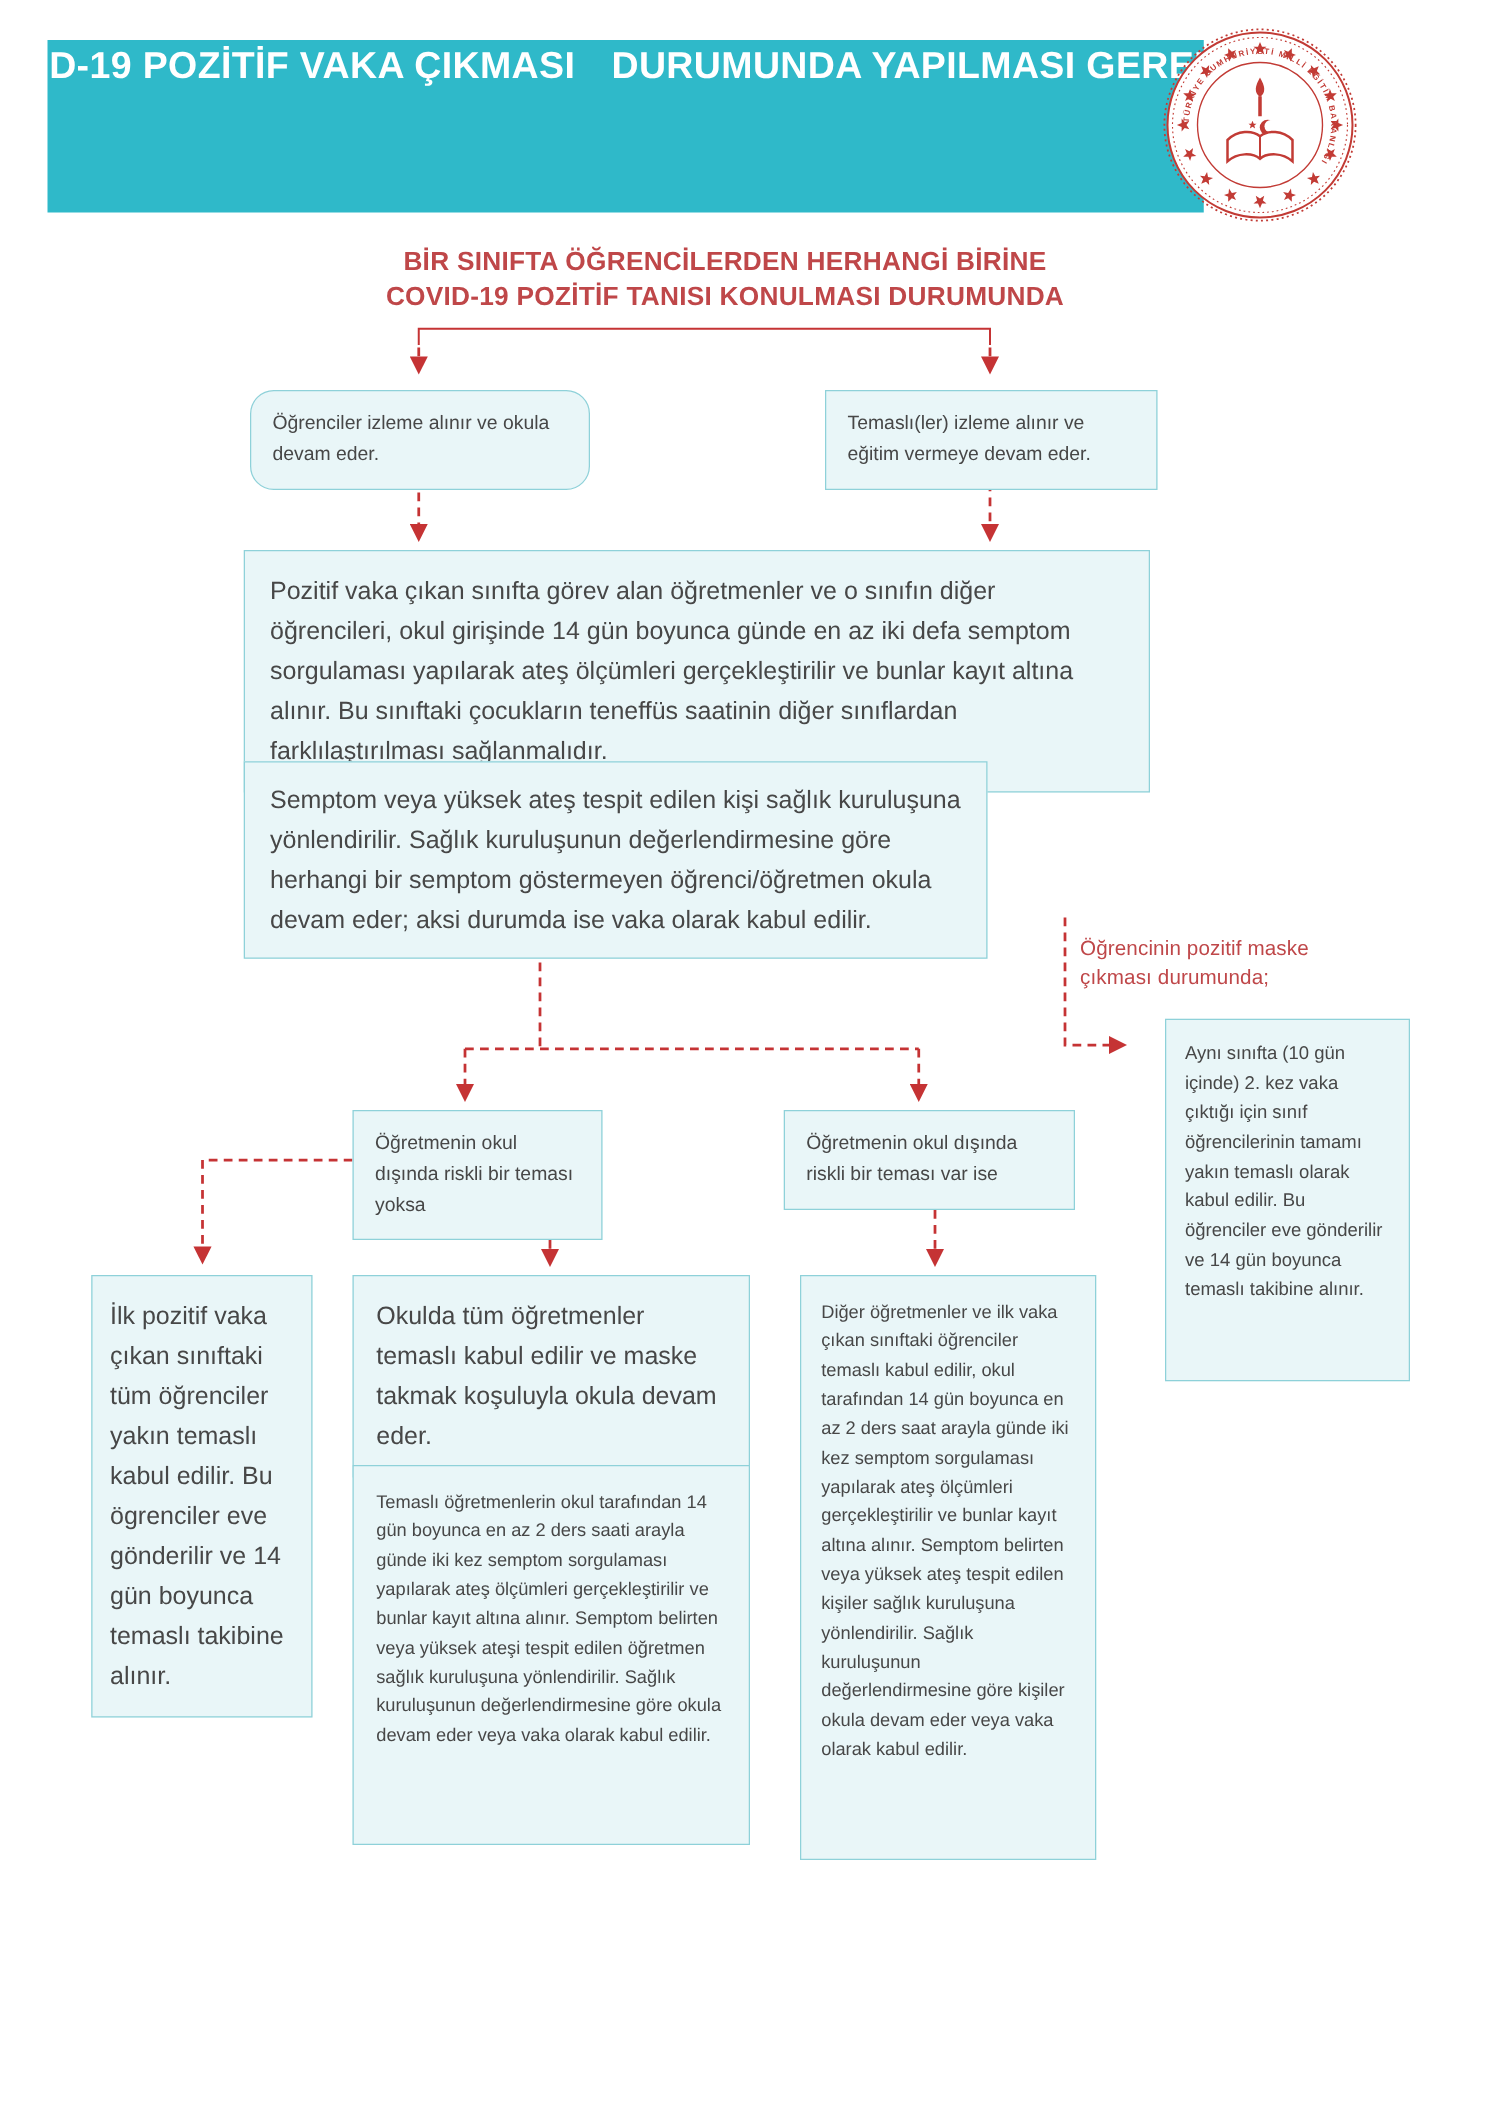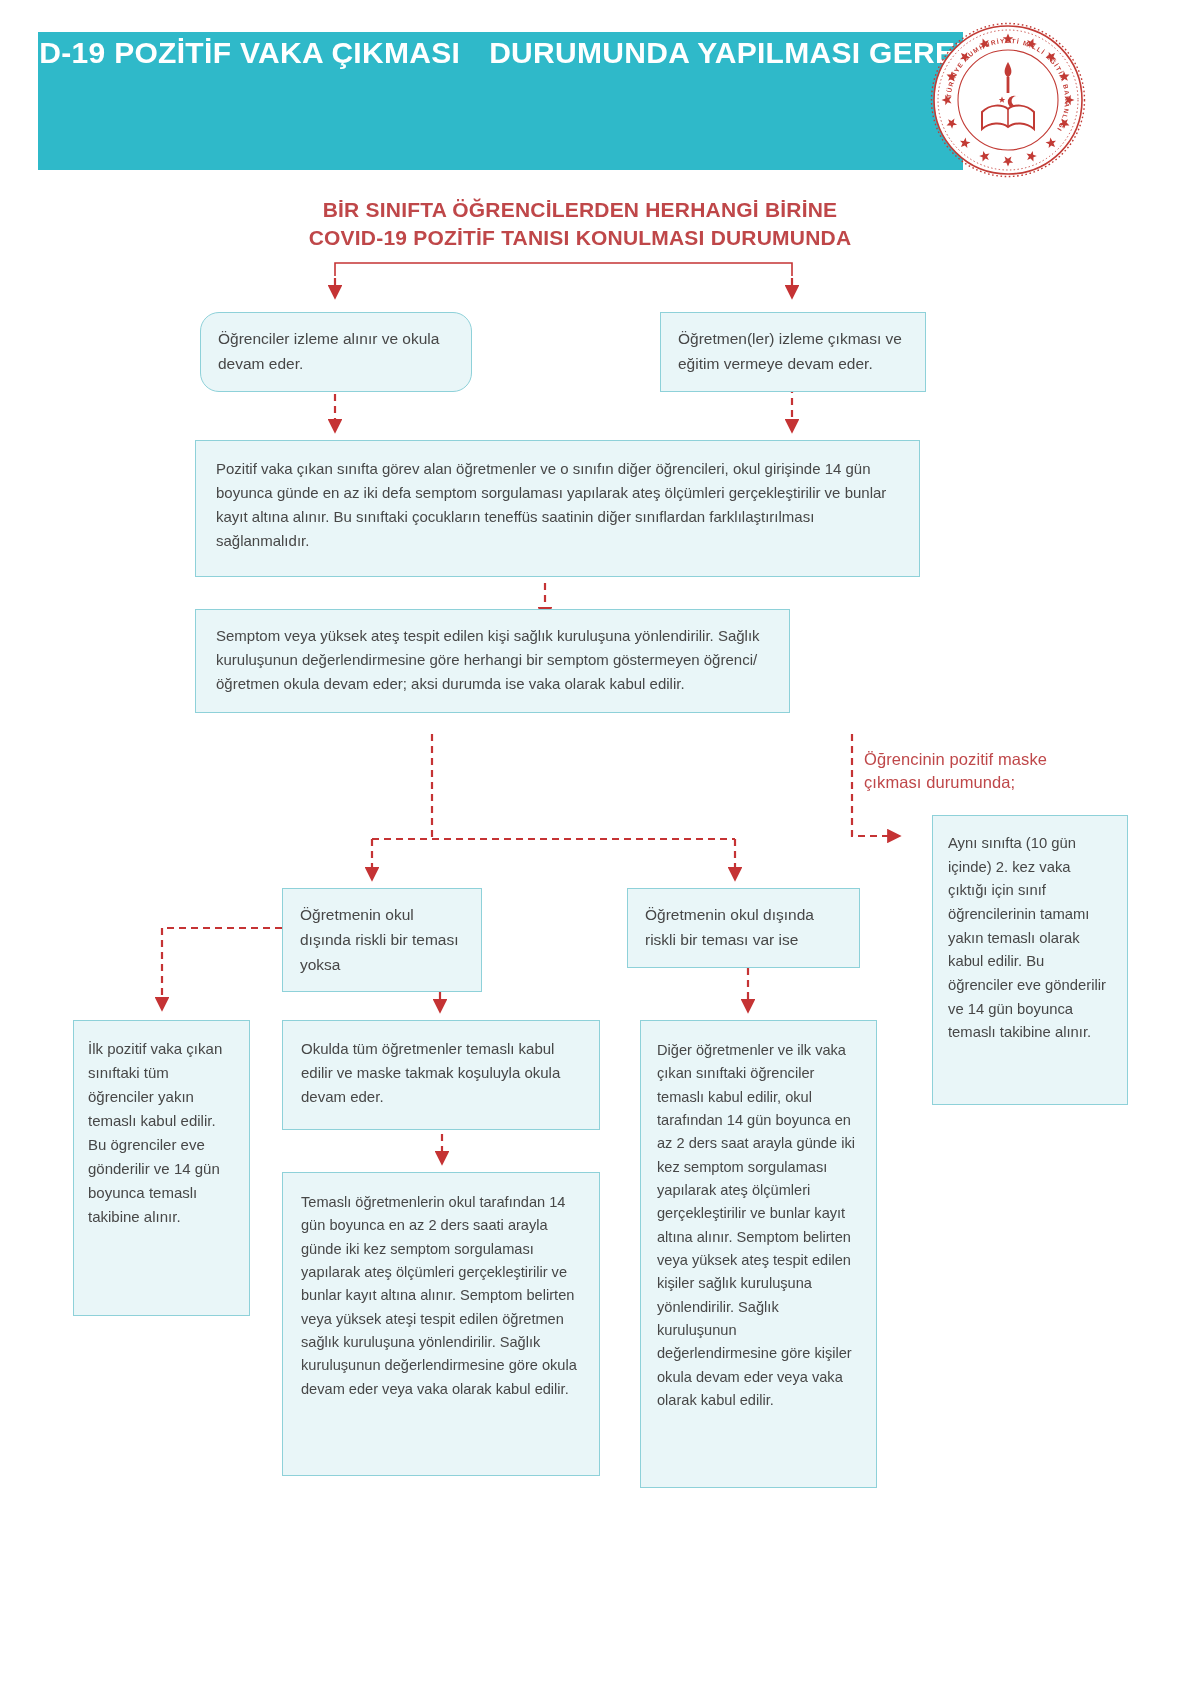--- a/index.html
+++ b/index.html
@@ -29,21 +29,21 @@
   .root-heading{
     position:absolute;left:200px;top:196px;width:760px;text-align:center;
     color:var(--red-text);font-size:21px;font-weight:700;letter-spacing:.2px;line-height:1.35;
   }
   .connectors{position:absolute;left:0;top:0;width:1200px;height:1696px;pointer-events:none;}
   .conn{fill:none;stroke:var(--arrow-red);stroke-width:2.2;stroke-dasharray:7 5;}
   .conn-solid{fill:none;stroke:var(--arrow-red);stroke-width:1.6;}
   .arrowhead{fill:var(--arrow-red);}
   .box{
     position:absolute;background:var(--box-fill);border:1px solid var(--box-border);
-    color:var(--body-text);font-size:15px;line-height:1.6;box-sizing:border-box;
+    color:var(--body-text);font-size:20px;line-height:1.6;box-sizing:border-box;
     padding:14px 17px;
   }
   .box.small{font-size:15.5px;}
   .rlabel{
     position:absolute;color:var(--red-text);font-size:16.5px;line-height:1.4;
     letter-spacing:.1px;
   }
   .seal-ring-text{fill:var(--logo-red);font-size:6.4px;letter-spacing:1.3px;font-weight:700;}
 </style>
 </head>
@@ -120,21 +120,21 @@
     <path class="conn" d="M372,839 V878" marker-end="url(#arr)"></path>
     <path class="conn" d="M735,839 V878" marker-end="url(#arr)"></path>
     <path class="conn" d="M282,928 H162 V1008" marker-end="url(#arr)"></path>
     <path class="conn" d="M440,956 V1010" marker-end="url(#arr)"></path>
     <path class="conn" d="M442,1134 V1162" marker-end="url(#arr)"></path>
     <path class="conn" d="M748,956 V1010" marker-end="url(#arr)"></path>
   </svg>
 
   <div class="box small" style="left:200px;top:312px;width:272px;min-height:66px;border-radius:19px;">Öğrenciler izleme alınır ve okula devam eder.</div>
 
-  <div class="box small" style="left:660px;top:312px;width:266px;min-height:70px;">Öğretmen(ler) izleme çıkması ve eğitim vermeye devam eder.</div>
+  <div class="box small" style="left:660px;top:312px;width:266px;min-height:70px;">Temaslı(ler) izleme alınır ve eğitim vermeye devam eder.</div>
 
   <div class="box" style="left:195px;top:440px;width:725px;min-height:137px;padding:16px 20px;">Pozitif vaka çıkan sınıfta görev alan öğretmenler ve o sınıfın diğer öğrencileri, okul girişinde 14 gün boyunca günde en az iki defa semptom sorgulaması yapılarak ateş ölçümleri gerçekleştirilir ve bunlar kayıt altına alınır. Bu sınıftaki çocukların teneffüs saatinin diğer sınıflardan farklılaştırılması sağlanmalıdır.</div>
 
   <div class="box" style="left:195px;top:609px;width:595px;min-height:104px;padding:14px 20px;">Semptom veya yüksek ateş tespit edilen kişi sağlık kuruluşuna yönlendirilir. Sağlık kuruluşunun değerlendirmesine göre herhangi bir semptom göstermeyen öğrenci/öğretmen okula devam eder; aksi durumda ise vaka olarak kabul edilir.</div>
 
 
   <div class="rlabel" style="left:864px;top:748px;width:190px;">Öğrencinin pozitif maske çıkması durumunda;</div>
 
   <div class="box small" style="left:282px;top:888px;width:200px;min-height:64px;">Öğretmenin okul dışında riskli bir teması yoksa</div>
 

